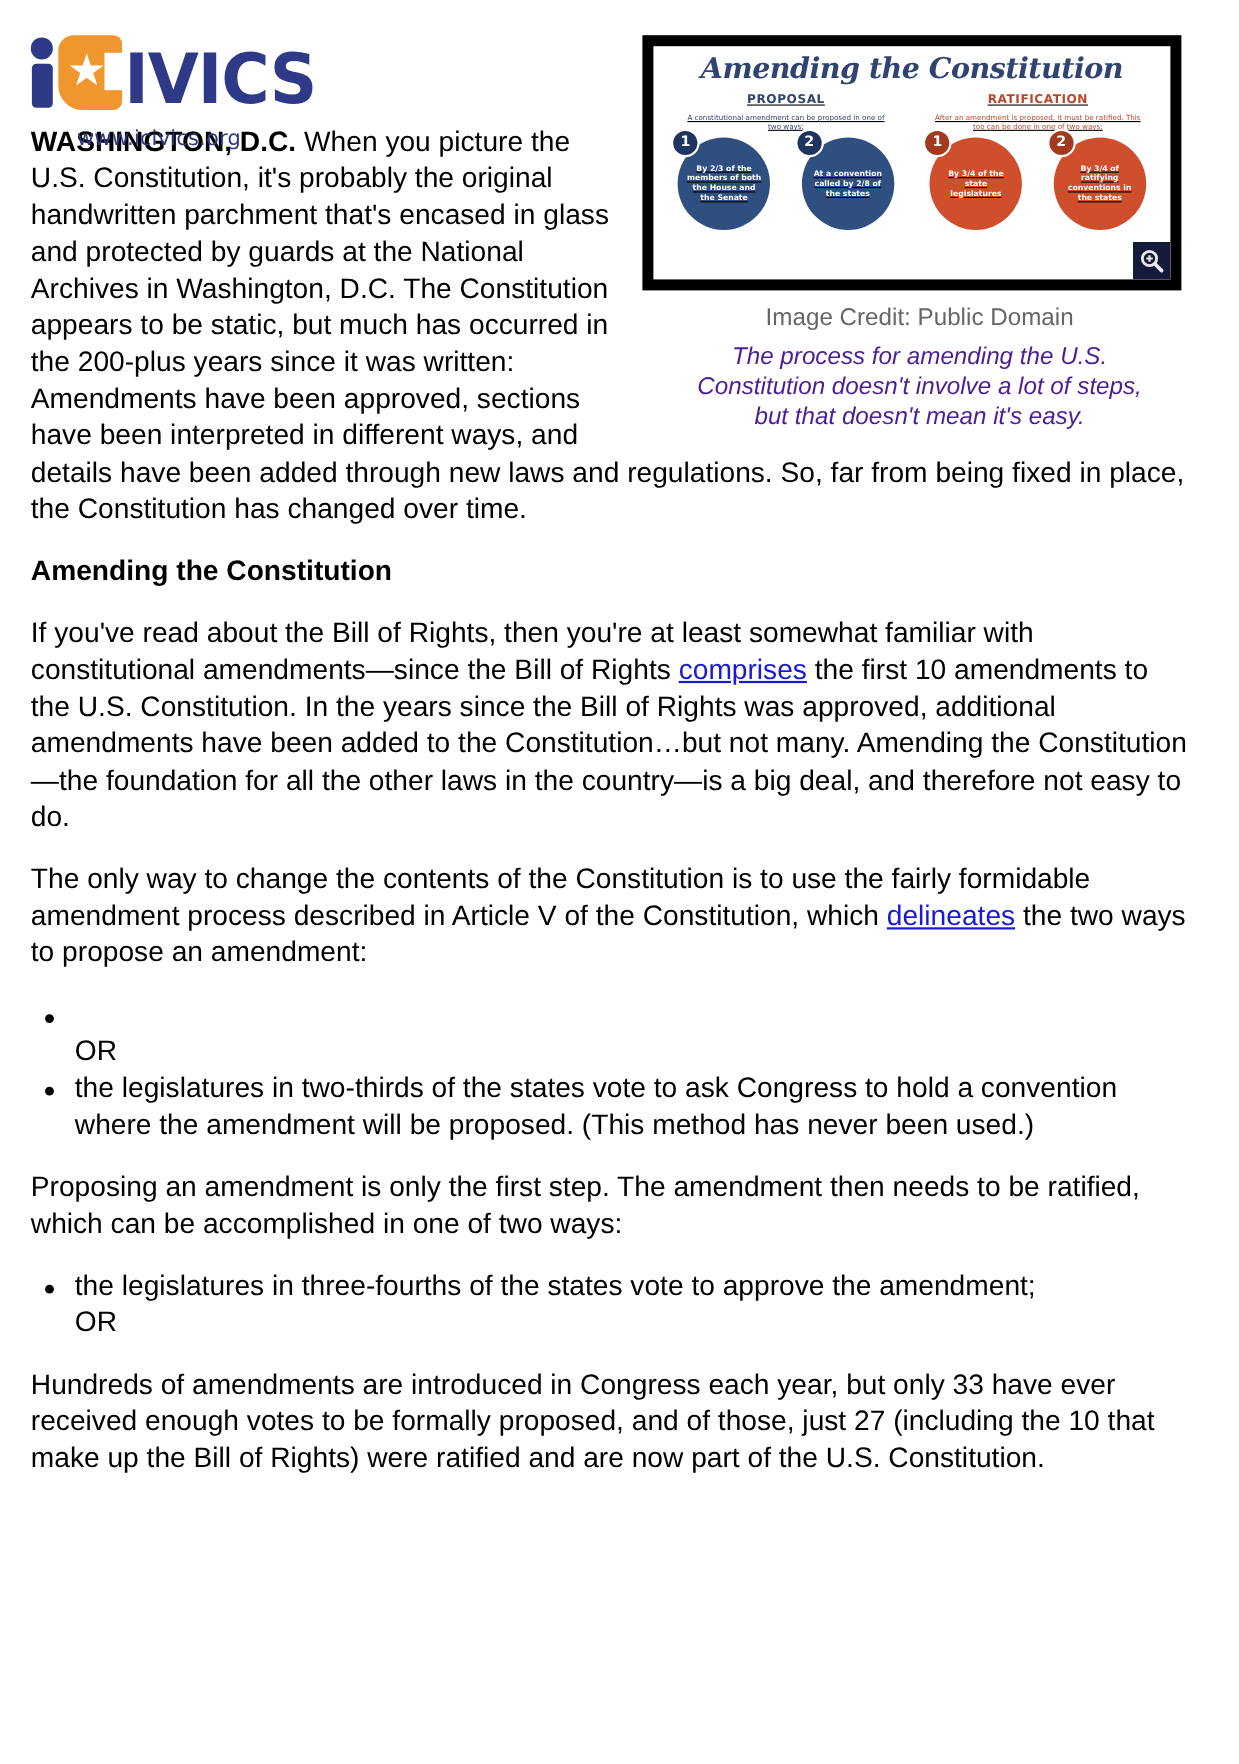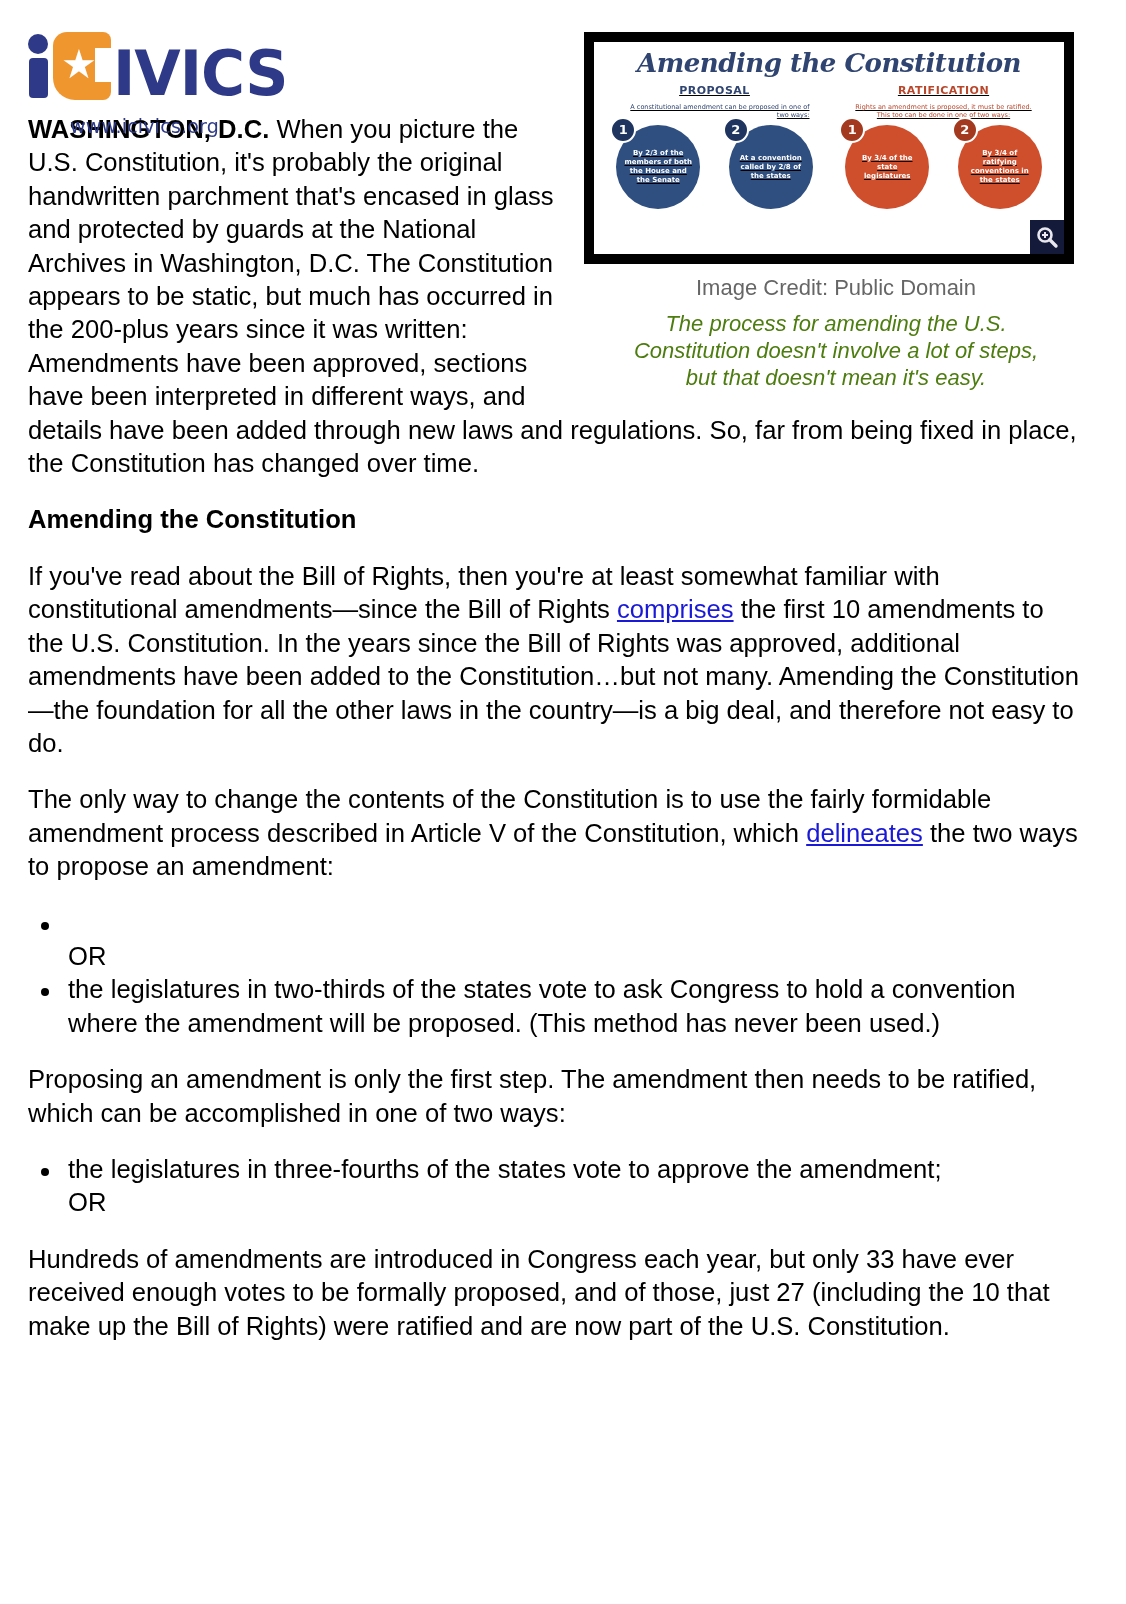--- a/index.html
+++ b/index.html
@@ -31,28 +31,28 @@
   .cols { display: flex; justify-content: space-between; padding: 0 8px; text-decoration: underline; }
   .col { width: 225px; }
   .col-head { font-family: "DejaVu Sans", sans-serif; font-weight: bold; font-size: 11px; line-height: 14px; letter-spacing: 0.5px; margin-top: 6px; }
   .col-sub { font-family: "DejaVu Sans", sans-serif; font-size: 6.5px; line-height: 8px; margin: 5px auto 0; width: 190px; }
   .circles { display: flex; justify-content: space-around; margin-top: 6px; }
   .circle { position: relative; width: 84px; height: 84px; border-radius: 50%; color: #fff; font-family: "DejaVu Sans", sans-serif; font-weight: bold; font-size: 7px; line-height: 9px; display: flex; align-items: center; justify-content: center; text-align: center; padding: 0 8px; box-sizing: border-box; }
   .circle .num { position: absolute; left: -6px; top: -8px; width: 22px; height: 22px; border-radius: 50%; border: 2px solid #fff; font-size: 13px; line-height: 22px; text-align: center; }
   .blue .circle { background: #2f4f80; }
   .blue .circle .num { background: #1f3560; }
   .blue .col-head { color: #2f4470; }
-  .blue .col-sub { color: #2f4470; text-align: right; }
+  .blue .col-sub { color: #2f4470; }
   .red .circle { background: #cf4e2c; }
   .red .circle .num { background: #a33a1f; }
   .red .col-head { color: #b8472c; }
   .red .col-sub { color: #b8472c; }
   .zoom-btn { position: absolute; right: 0; bottom: 0; width: 34px; height: 34px; background: #141a3a; display: flex; align-items: center; justify-content: center; cursor: pointer; }
   .credit { color: #666; font-size: 22px; line-height: 28px; margin-top: 10px; }
-  .caption { font-style: italic; font-size: 22px; line-height: 27px; margin: 8px auto 0; width: 420px; color: #4d7c0f; }
+  .caption { font-style: italic; font-size: 22px; line-height: 27px; margin: 8px auto 0; width: 420px; color: #4c1d95; }
 
   p { margin: 0 0 23px 0; }
   .first { padding-top: 113px; }
   .heading { font-weight: bold; margin-bottom: 23px; }
   a { color: #1a0dab; text-decoration: underline; color: #1a1ad6; }
   ul { margin: 0 0 23px 0; padding-left: 40px; list-style: none; }
   ul li { position: relative; }
   ul li::before { content: ""; position: absolute; left: -27px; top: 15px; width: 8px; height: 8px; border-radius: 50%; background: #000; }
 </style>
 </head>
@@ -88,21 +88,21 @@
               <span>By 2/3 of the members of both the House and the Senate</span>
             </div>
             <div class="circle">
               <span class="num">2</span>
               <span>At a convention called by 2/8 of the states</span>
             </div>
           </div>
         </div>
         <div class="col red">
           <div class="col-head">RATIFICATION</div>
-          <div class="col-sub">Rights an amendment is proposed, it must be ratified. This too can be done in one of two ways:</div>
+          <div class="col-sub">After an amendment is proposed, it must be ratified. This too can be done in one of two ways:</div>
           <div class="circles">
             <div class="circle">
               <span class="num">1</span>
               <span>By 3/4 of the state legislatures</span>
             </div>
             <div class="circle">
               <span class="num">2</span>
               <span>By 3/4 of ratifying conventions in the states</span>
             </div>
           </div>

